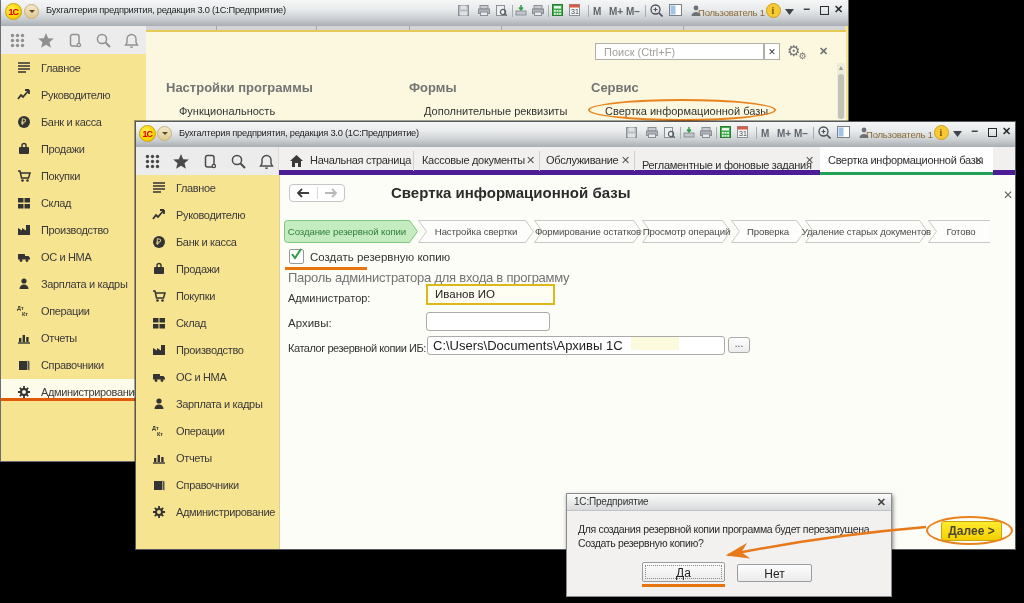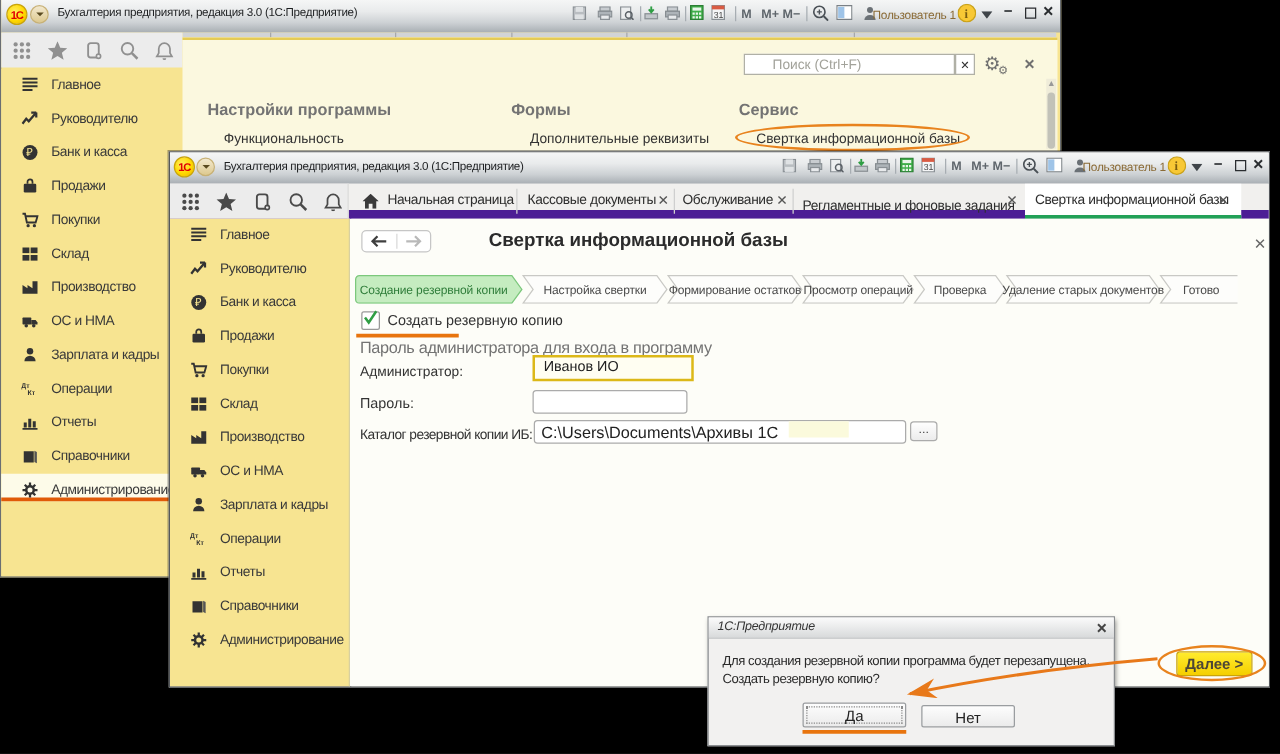--- a/index.html
+++ b/index.html
@@ -245,21 +245,21 @@
           <circle cx="7" cy="7" r="3" fill="none" stroke="#333" stroke-width="2"></circle>
           <g stroke="#333" stroke-width="1.8">
             <path d="M7 1v3M7 10v3M1 7h3M10 7h3M2.8 2.8l2 2M9.2 9.2l2 2M11.2 2.8l-2 2M4.8 9.2l-2 2"></path>
           </g>
         </svg>
       <span class="txt">Администрирование</span>
       </div>
     </div>
 
   <div class="abs" style="left:145px; top:30px; width:700px; height:431px; background:#fbf8df; border-top:2px solid #e5cb55;">
-    <div class="abs" style="left:449px; top:11px; width:169px; height:17px; border:1px solid #b0b0a6; background:#fff; font-size:11px; color:#a2a29a; line-height:16px; padding-left:22px;">Поиск (Ctrl+F)</div>
+    <div class="abs" style="left:449px; top:11px; width:169px; height:17px; border:1px solid #b0b0a6; background:#fff; font-size:11px; color:#a2a29a; line-height:16px; padding-left:8px;">Поиск (Ctrl+F)</div>
     <div class="abs" style="left:618px; top:11px; width:16px; height:17px; border:1px solid #b0b0a6; background:#fff; text-align:center; font-size:9px; line-height:16px; color:#333;">✕</div>
     <div class="abs" style="left:641px; top:10px; font-size:15px; color:#6f6f6f;">⚙<span style="font-size:9px; position:relative; top:3px; left:-2px;">⚙</span></div>
     <div class="abs" style="left:673px; top:13px; font-size:11px; color:#707070; font-weight:bold;">✕</div>
     <div class="abs greenh" style="left:20px; top:48px; font-size:13px; font-weight:bold;">Настройки программы</div>
     <div class="abs greenh" style="left:263px; top:48px; font-size:13px; font-weight:bold;">Формы</div>
     <div class="abs greenh" style="left:445px; top:48px; font-size:13px; font-weight:bold;">Сервис</div>
     <div class="abs" style="left:33px; top:73px; font-size:11px; color:#333;">Функциональность</div>
     <div class="abs" style="left:278px; top:73px; font-size:11px; color:#333;">Дополнительные реквизиты</div>
     <div class="abs" style="left:459px; top:73px; font-size:11px; color:#333; white-space:nowrap;">Свертка информационной базы</div>
     <div class="abs" style="left:442px; top:67px; width:188px; height:22px; border:2px solid #e8831e; border-radius:50%;"></div>
@@ -347,21 +347,21 @@
         </svg>
   <svg width="9" height="6" viewBox="0 0 9 6" style="position:absolute;left:327px;top:7px;">
           <path d="M0 0 h9 l-4.5 6 Z" fill="#3f4449"></path>
         </svg>
   <div style="position:absolute;left:345px;top:0px;font-size:12px;color:#2a2d30;font-weight:bold;">−</div>
   <div style="position:absolute;left:362px;top:4px;width:9px;height:9px;border:1.5px solid #2a2d30;background:transparent;"></div>
   <div style="position:absolute;left:376px;top:1px;font-size:11px;color:#2a2d30;font-weight:bold;">✕</div>
       </div>
   </div>
 
-  <div class="abs" style="left:0; top:25px; width:879px; height:28px; background:#f1f0ee; border-bottom:7px solid #4c1d95;">
+  <div class="abs" style="left:0; top:25px; width:879px; height:28px; background:#f1f0ee; border-bottom:5px solid #4c1d95;">
     <div class="iconstrip abs" id="strip2" style="left:0; top:0; width:143px; height:28px; border-right:1px solid #dcdcda;">
  <svg width="15" height="15" viewBox="0 0 15 15" style="position:absolute;left:9px;top:7px;">
           <g fill="#4a4a4a">
             <circle cx="2.5" cy="2.5" r="1.7"></circle>
             <circle cx="7.5" cy="2.5" r="1.7"></circle>
             <circle cx="12.5" cy="2.5" r="1.7"></circle>
             <circle cx="2.5" cy="7.5" r="1.7"></circle>
             <circle cx="7.5" cy="7.5" r="1.7"></circle>
             <circle cx="12.5" cy="7.5" r="1.7"></circle>
             <circle cx="2.5" cy="12.5" r="1.7"></circle>
@@ -539,31 +539,31 @@
   <div class="abs" style="left:8px; top:74px; width:15px; height:15px; background:#fff; border:1px solid #999; border-radius:2px;">
     <svg width="13" height="13" viewBox="0 0 13 13" style="position:absolute;left:0;top:-2px;">
           <path d="M2 6 L5 10 L11 1" stroke="#2f9e44" stroke-width="2" fill="none"></path>
         </svg>
   </div>
   <div class="abs" style="left:29px; top:76px; font-size:11.5px; color:#333;">Создать резервную копию</div>
   <div class="abs" style="left:4px; top:92px; width:82px; height:3px; background:#e8740e;"></div>
   <div class="abs greenh" style="left:7px; top:95px; font-size:13px; letter-spacing:-0.25px; white-space:nowrap;">Пароль администратора для входа в программу</div>
   <div class="abs" style="left:7px; top:117px; font-size:11px; color:#333;">Администратор:</div>
   <div class="abs" style="left:145px; top:109px; width:129px; height:21px; background:#fffef2; border:2px solid #dcb818; font-size:11.5px; color:#222; line-height:17px; padding-left:7px;">Иванов ИО</div>
-  <div class="abs" style="left:7px; top:142px; font-size:11.5px; color:#333;">Пароль:</div>
+  <div class="abs" style="left:7px; top:142px; font-size:11.5px; color:#333;">Архивы:</div>
   <div class="abs" style="left:145px; top:137px; width:124px; height:19px; background:#fff; border:1px solid #ababab; border-radius:3px;"></div>
   <div class="abs" style="left:7px; top:167px; font-size:11px; color:#333; letter-spacing:-0.45px; white-space:nowrap;">Каталог резервной копии ИБ:</div>
   <div class="abs" style="left:146px; top:161px; width:298px; height:19px; background:#fff; border:1px solid #ababab; border-radius:3px; font-size:13px; color:#222; line-height:17px; padding-left:5px; white-space:nowrap;">C:\Users\Documents\Архивы 1С<span style="display:inline-block;width:48px;height:13px;background:#fbfadc;margin-left:8px;"></span></div>
   <div class="abs" style="left:447px; top:162px; width:22px; height:16px; background:linear-gradient(180deg,#fefefe,#ececec); border:1px solid #ababab; border-radius:3px; text-align:center; font-size:10px; color:#444; line-height:12px;">...</div>
     </div>
 </div>
 
 <div class="abs" id="dlg" style="left:566px; top:493px; width:326px; height:104px; background:#f2f1f0; border:1px solid #8a8d90; box-shadow:1px 2px 4px rgba(0,0,0,.5);">
   <div class="abs" style="left:0; top:0; width:100%; height:17px; background:linear-gradient(180deg,#fbfbfb,#d8dadb);  border-bottom:1px solid #c0c2c4;">
-    <div class="abs" style="left:7px; top:2px; font-size:10px; letter-spacing:-0.2px; color:#333;font-style:italic;">1С:Предприятие</div>
+    <div class="abs" style="left:7px; top:2px; font-size:10px; letter-spacing:-0.2px; color:#333;">1С:Предприятие</div>
     <div class="abs" style="right:5px; top:2px; font-size:11px; color:#444; font-weight:bold;">✕</div>
   </div>
   <div class="abs" style="left:11px; top:29px; font-size:10.5px; letter-spacing:-0.35px; color:#2b2b2b; line-height:13.5px; white-space:nowrap;">Для создания резервной копии программа будет перезапущена.<br>Создать резервную копию?</div>
   <div class="abs" style="left:75px; top:68px; width:83px; height:20px; background:linear-gradient(180deg,#fdfdfd,#ebebeb); border:1px solid #9a9da0; border-radius:2px;">
     <div class="abs" style="left:2px;top:2px;right:2px;bottom:2px;border:1px dotted #8a8a8a;"></div>
     <div class="abs" style="left:0;top:3px;width:100%;text-align:center;font-size:12px;color:#222;">Да</div>
   </div>
   <div class="abs" style="left:170px; top:70px; width:75px; height:18px; background:linear-gradient(180deg,#fdfdfd,#ebebeb); border:1px solid #9a9da0; border-radius:2px;">
     <div class="abs" style="left:0;top:2px;width:100%;text-align:center;font-size:12px;color:#222;">Нет</div>
   </div>

